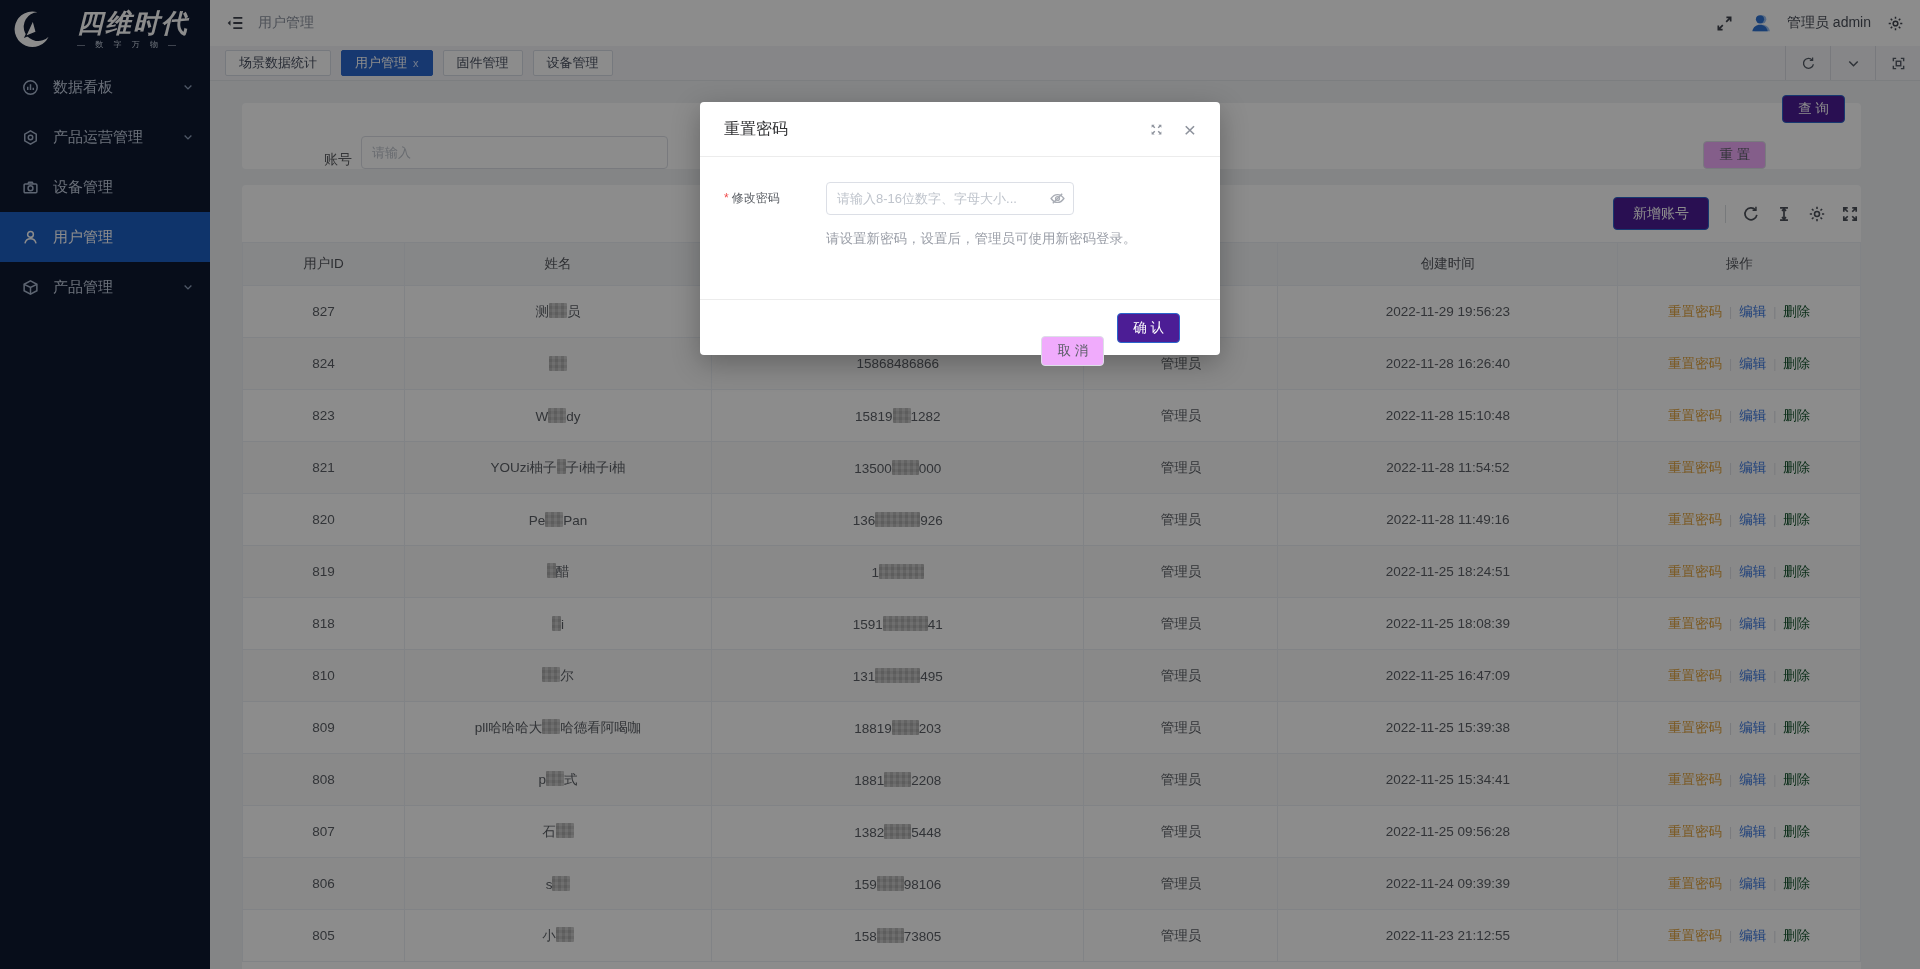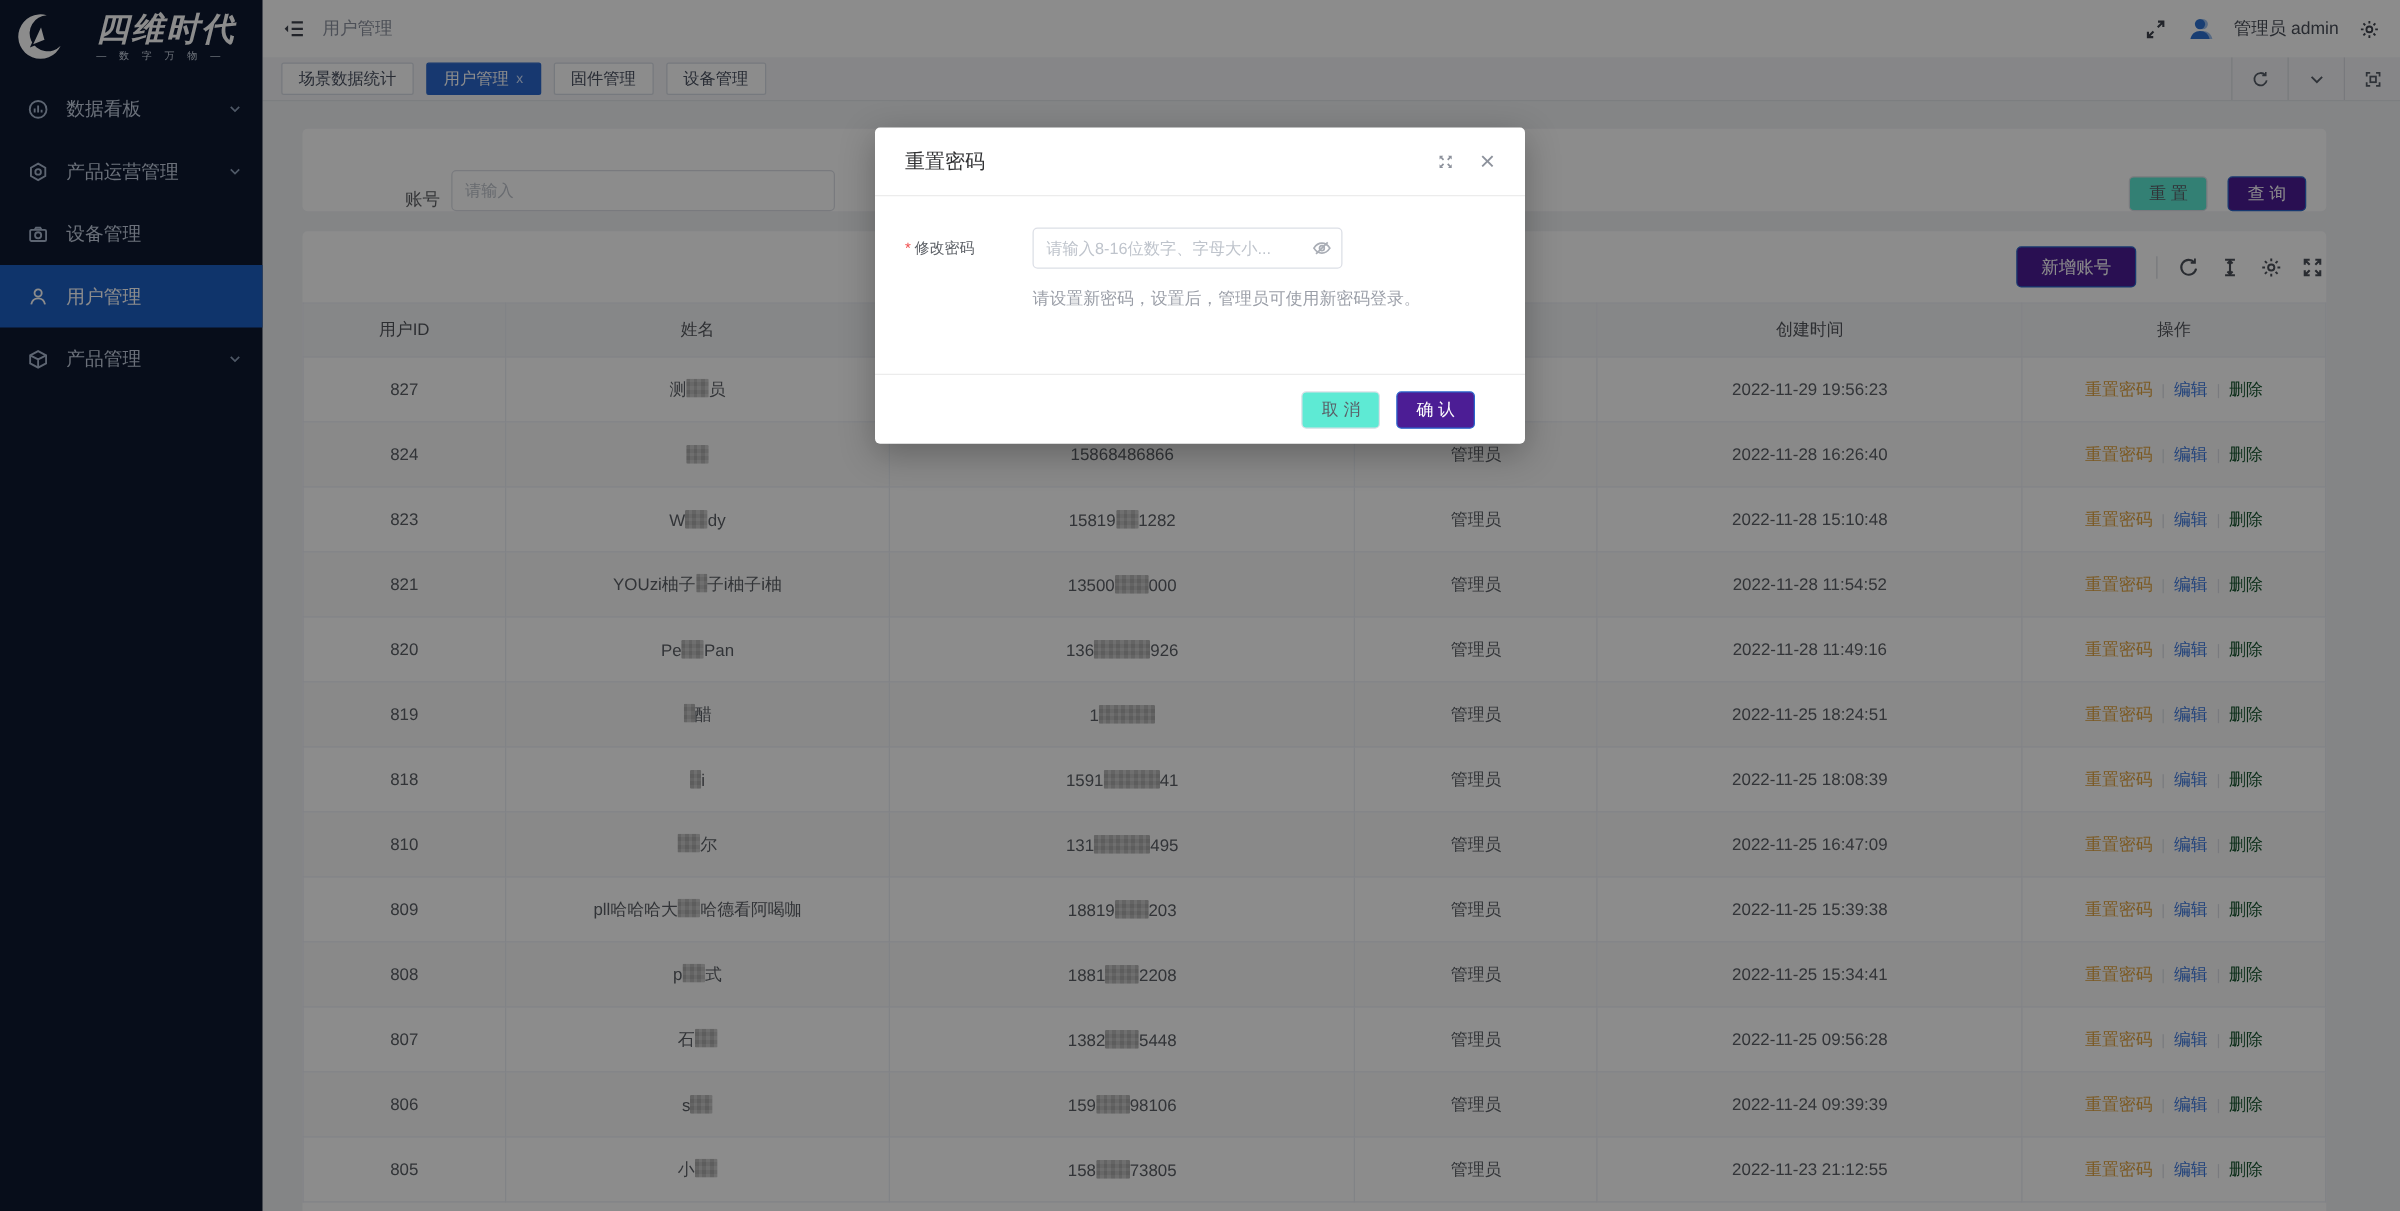--- a/index.html
+++ b/index.html
@@ -44,21 +44,21 @@
 
   .content{padding:22px 59px 0 32px;}
   .card{background:#fff;border-radius:4px;}
   .filter-card{height:66px;display:flex;align-items:flex-end;padding:0 16px;box-sizing:border-box;}
   .f-label{width:94px;text-align:right;padding-right:9px;font-size:14px;color:#606266;}
   .f-input{width:307px;height:33px;box-sizing:border-box;border:1px solid #dcdfe6;border-radius:4px;padding:0 10px;
            font-size:13px;color:#333;font-family:inherit;background:#fff;}
   .f-input::placeholder,.pw-input::placeholder{color:#bfc4cc;}
   .f-btns{margin-left:auto;display:flex;gap:16px;}
   .btn{height:28px;padding:0 15px;border-radius:4px;font-size:13.5px;cursor:pointer;display:flex;align-items:center;box-sizing:border-box;font-family:inherit;}
-  .btn-plain{background:#5eead4;border:1px solid #dcdfe6;color:#5a5e66;}
+  .btn-plain{background:#f0abfc;border:1px solid #dcdfe6;color:#5a5e66;margin-top:46px;}
   .btn-primary{background:#4c1d95;border:1px solid #2a66cc;color:#fff;}
 
   .table-card{margin-top:16px;padding:12px 0 10px 0;}
   .toolbar{display:flex;align-items:center;justify-content:flex-end;padding:0 0 12px 0;}
   .add-btn{height:33px;padding:0 19px;font-size:14px;}
   .tool-sep{width:1px;height:18px;background:#d9dce1;margin:0 16px;}
   .tool-icons{display:flex;gap:15px;align-items:center;padding-right:2px;}
   .tool-icon{width:18px;height:18px;color:#4c5059;cursor:pointer;}
 
   table.grid{width:100%;border-collapse:collapse;table-layout:fixed;}

